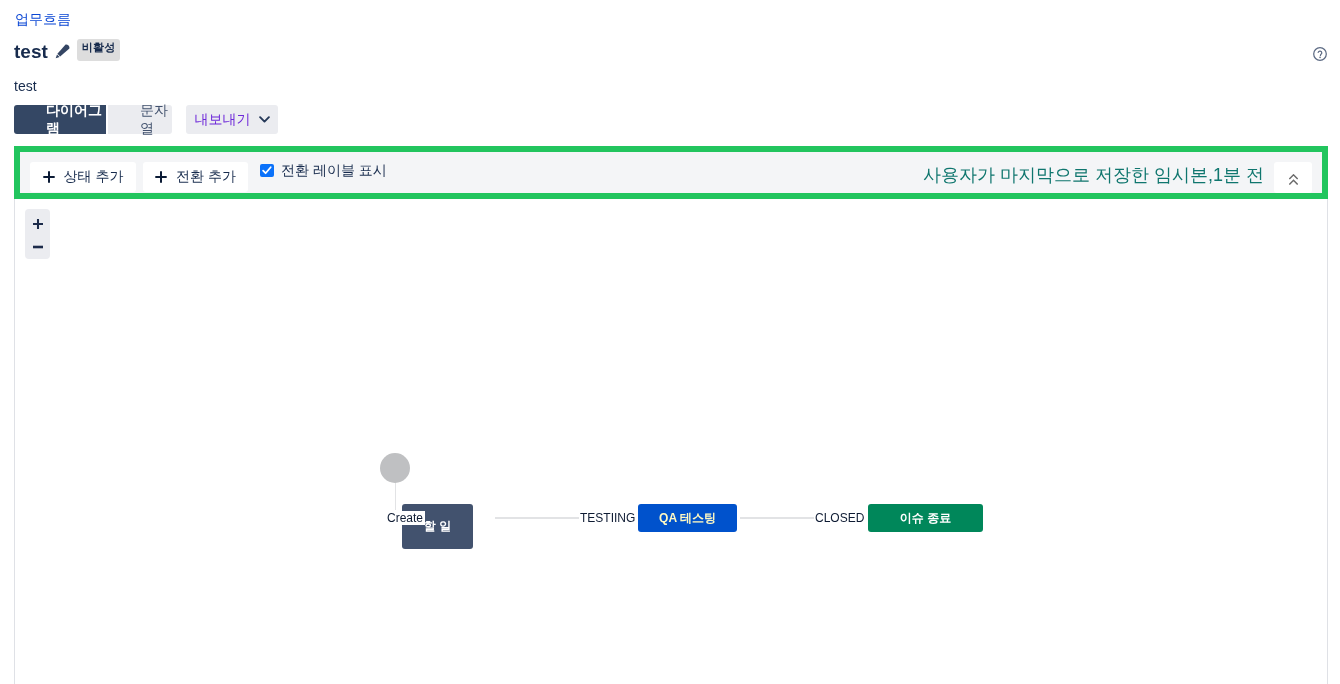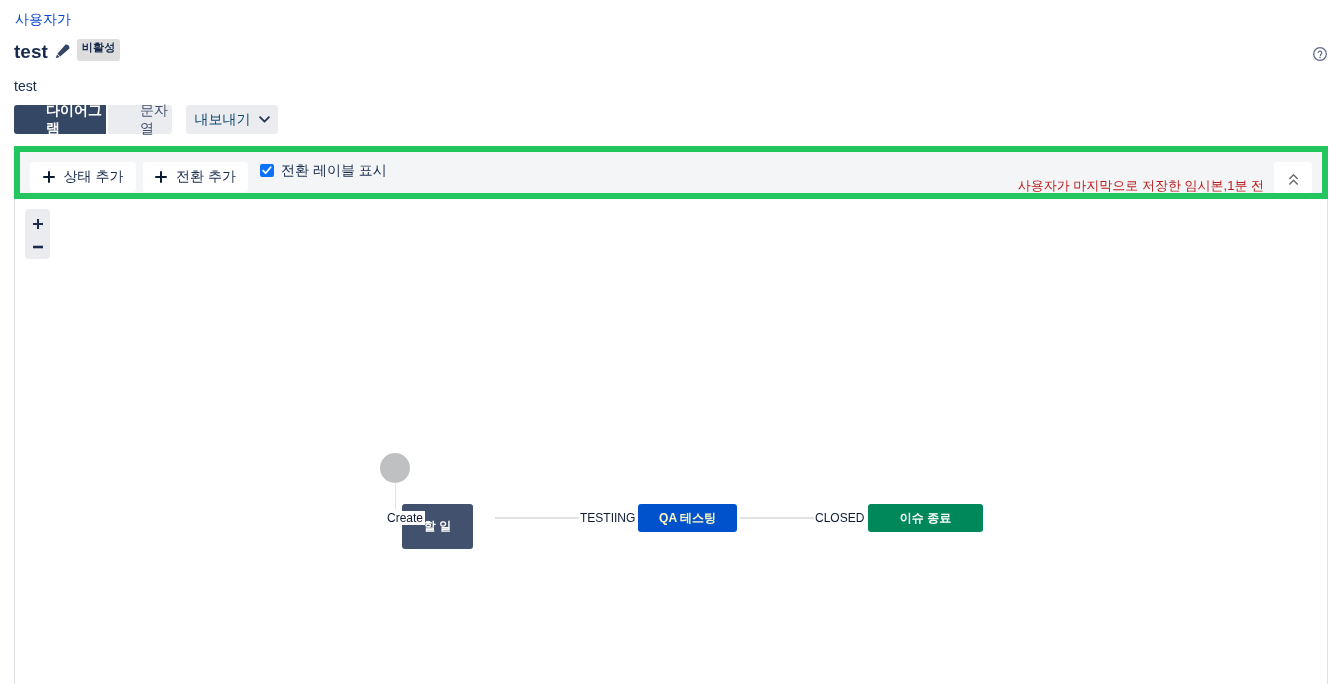--- a/index.html
+++ b/index.html
@@ -20,39 +20,39 @@
   .desc{position:absolute;left:14px;top:77px;font-size:14px;line-height:18px;color:#172b4d;}
   .help-btn{position:absolute;left:1313px;top:47px;width:14px;height:14px;cursor:pointer;}
 
   
   .tabs{position:absolute;left:14px;top:105px;display:flex;align-items:center;}
   .tab{height:29px;display:flex;align-items:center;justify-content:center;
        font-size:14px;border-radius:3px;cursor:pointer;box-sizing:border-box;padding-left:32px;}
   .tab.active{background:#344764;color:#ffffff;font-weight:700;width:92px;border-radius:3px 0 0 3px;}
   .tab.inactive{background:#ebecf0;color:#42526e;margin-left:2px;width:64px;border-radius:0 3px 3px 0;}
   .export-btn{margin-left:14px;height:29px;width:92px;display:flex;align-items:center;
-              justify-content:center;gap:8px;font-size:14px;background:#ebecf0;color:#0c4a6e;
+              justify-content:center;gap:8px;font-size:14px;background:#ebecf0;color:#6d28d9;
               border-radius:3px;cursor:pointer;box-sizing:border-box;}
 
   
   .editor{position:absolute;left:14px;top:146px;width:1314px;height:545px;
           border:1px solid #dfe1e6;border-top:none;border-bottom:none;
           box-sizing:border-box;}
   .toolbar{position:absolute;left:14px;top:146px;width:1314px;height:53px;
            background:#f4f5f7;border:6px solid #22c55e;box-sizing:border-box;
            display:flex;align-items:center;}
   .tbtn{height:30px;background:#ffffff;border-radius:3px;display:flex;
         align-items:center;justify-content:center;gap:9px;
         font-size:14px;color:#172b4d;cursor:pointer;box-sizing:border-box;}
   .chk-wrap{display:flex;align-items:center;gap:8px;cursor:pointer;}
   .chk{width:14px;height:13px;border-radius:2px;background:#0b72fa;
        position:relative;top:-8px;display:flex;align-items:center;justify-content:center;}
   .chk-label{font-size:14px;color:#172b4d;position:relative;top:-7px;margin-left:-1px;}
-  .saved{position:absolute;right:58px;top:25px;font-size:13px;line-height:18px;
-         color:#b91c1c;white-space:nowrap;}
+  .saved{position:absolute;right:58px;top:14px;font-size:18px;line-height:18px;
+         color:#0f766e;white-space:nowrap;}
   .collapse-btn{position:absolute;right:10px;top:10px;width:38px;height:31px;
                 background:#ffffff;border-radius:3px;display:flex;align-items:center;
                 justify-content:center;cursor:pointer;}
 
   
   .canvas{position:absolute;left:15px;top:199px;width:1312px;height:484px;
           background:#ffffff;overflow:hidden;}
   .zoom-ctl{position:absolute;left:10px;top:10px;width:25px;height:50px;
             background:#ebecf0;border-radius:4px;}
   .zoom-btn{position:absolute;left:0;width:25px;height:25px;display:flex;
@@ -65,21 +65,21 @@
   .elabel{position:absolute;font-size:12px;color:#0e1b33;white-space:nowrap;
           background:#ffffff;padding:0 1px;z-index:3;}
   .startdot{position:absolute;width:30px;height:30px;border-radius:50%;background:#bfc0c2;}
   .edge{position:absolute;background:#e2e3e5;}
 </style>
 </head>
 <body>
 
 <div class="page">
 
-  <div class="breadcrumb">사용자가</div>
+  <div class="breadcrumb">업무흐름</div>
 
   <div class="title-row">
     <span class="title">test</span>
     <span class="pencil-btn">
       <svg width="15" height="15" viewBox="0 0 15 15">
         <path d="M10.6 0.6 A3.3 3.3 0 0 1 14.4 4.4 L5.15 12.6 L2.4 9.85 Z" fill="#344563"></path>
         <path d="M2.0 10.4 L4.6 13.0 L0.7 14.3 Z" fill="#344563"></path>
       </svg>
     </span>
     <span class="badge">비활성</span>

